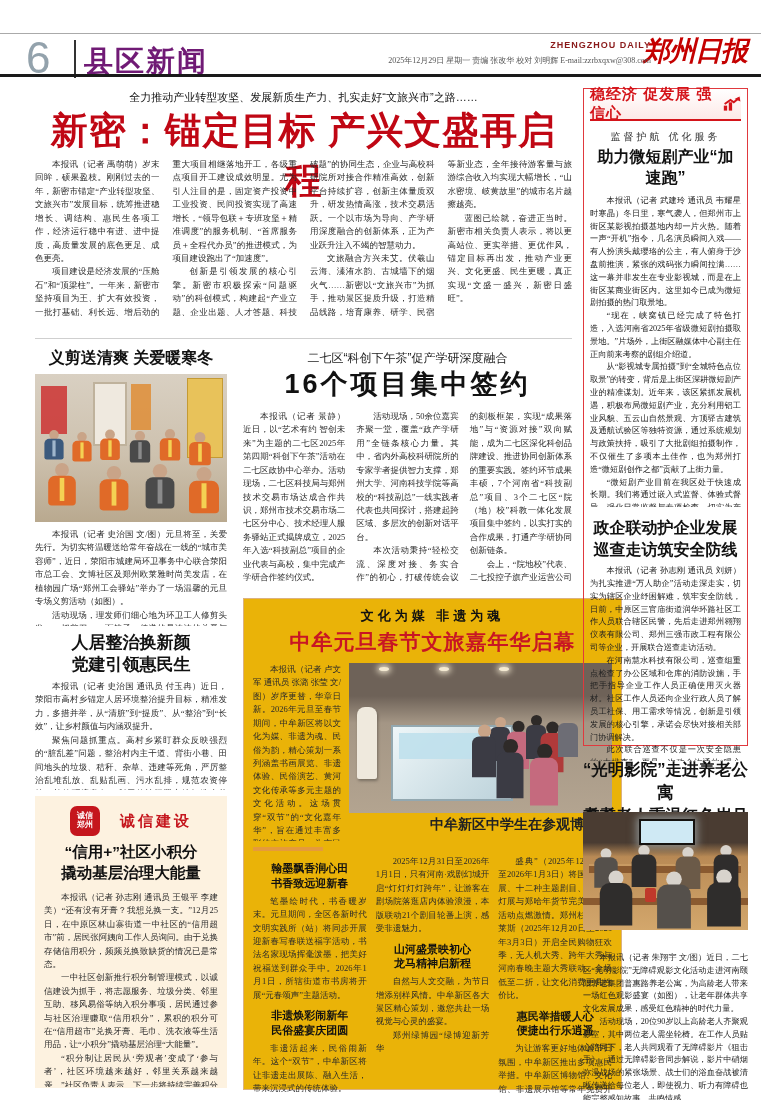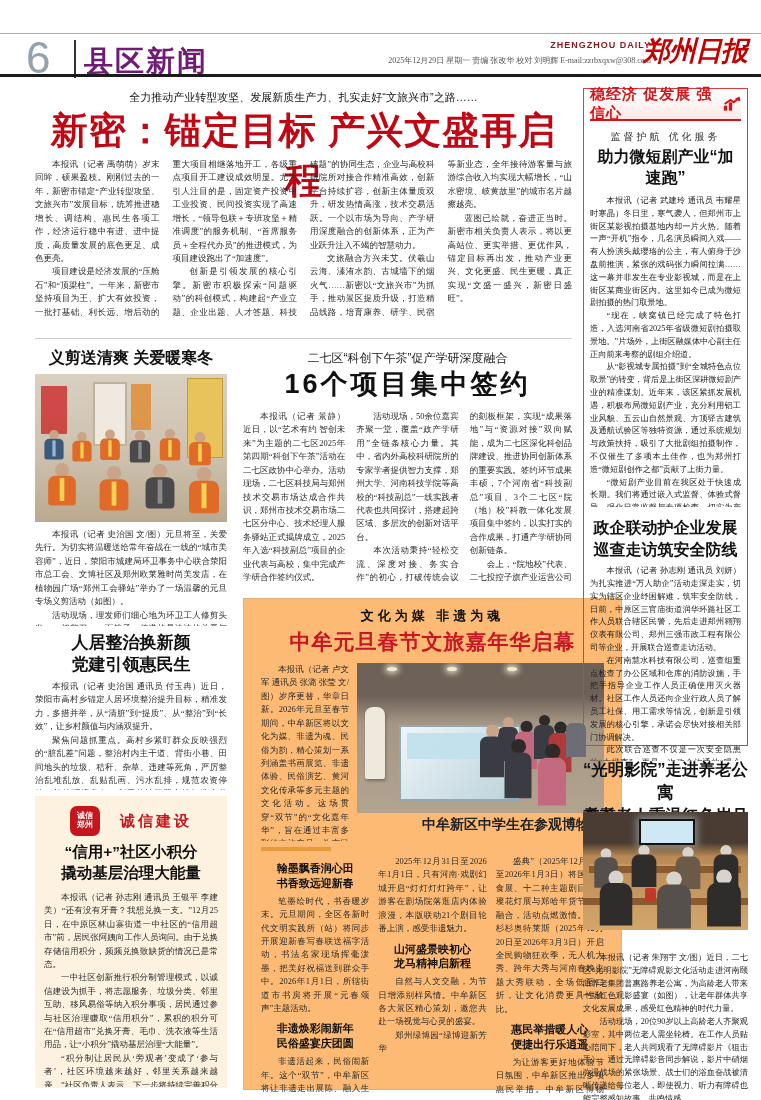--- a/index.html
+++ b/index.html
@@ -60,21 +60,21 @@
   .credit-h{font-family:"Liberation Sans",sans-serif;font-weight:bold;font-size:15.5px;line-height:1.35;
             text-align:center;color:#111;margin-bottom:7px;}
   
   .mcol{position:absolute;left:243px;width:329px;}
   .sign-kicker{position:absolute;top:350px;width:329px;text-align:center;
                font-family:"Liberation Sans",sans-serif;font-size:12px;color:#222;}
   .sign-h{position:absolute;top:366px;width:329px;text-align:center;
           font-family:"Liberation Sans",sans-serif;font-size:27px;font-weight:bold;color:#111;letter-spacing:3px;}
   .sign-body{position:absolute;top:410px;width:329px;height:178px;column-count:3;column-gap:11px;}
   .zm-box{position:absolute;top:598px;width:379px;height:492px;border:1px solid #dcb27f;
-          box-sizing:border-box;padding:8px 17px;background:#fdba74;}
+          box-sizing:border-box;padding:8px 9px;background:#eab308;}
   .zm-kicker{text-align:center;font-family:"Liberation Sans",sans-serif;font-weight:bold;font-size:13px;color:#111;letter-spacing:4px;}
   .zm-h{text-align:center;font-family:"Liberation Sans",sans-serif;font-weight:bold;font-size:21px;color:#c81624;margin:3px 0 7px;letter-spacing:1px;}
   .zm-row1{display:flex;gap:8px;}
   .zm-intro{width:88px;flex:none;}
   .zm-photowrap{flex:1;}
   .photo-b{height:150px;background:linear-gradient(#6e6258 0%,#6e6258 22%,#a49685 40%,#b3a490 100%);}
   .pb-spot{position:absolute;top:4px;width:10px;height:4px;border-radius:50%;background:#f4ead2;box-shadow:0 0 6px 2px #f4ead2;}
   .pb-case{position:absolute;left:42px;top:62px;width:118px;height:72px;
            background:linear-gradient(135deg,#eef6f8,#cfe0e6 60%,#bcd2da);border:2px solid #93a8b0;}
   .pb-water{position:absolute;left:50px;top:70px;width:100px;height:26px;background:#bfe0ec;opacity:.9;}

